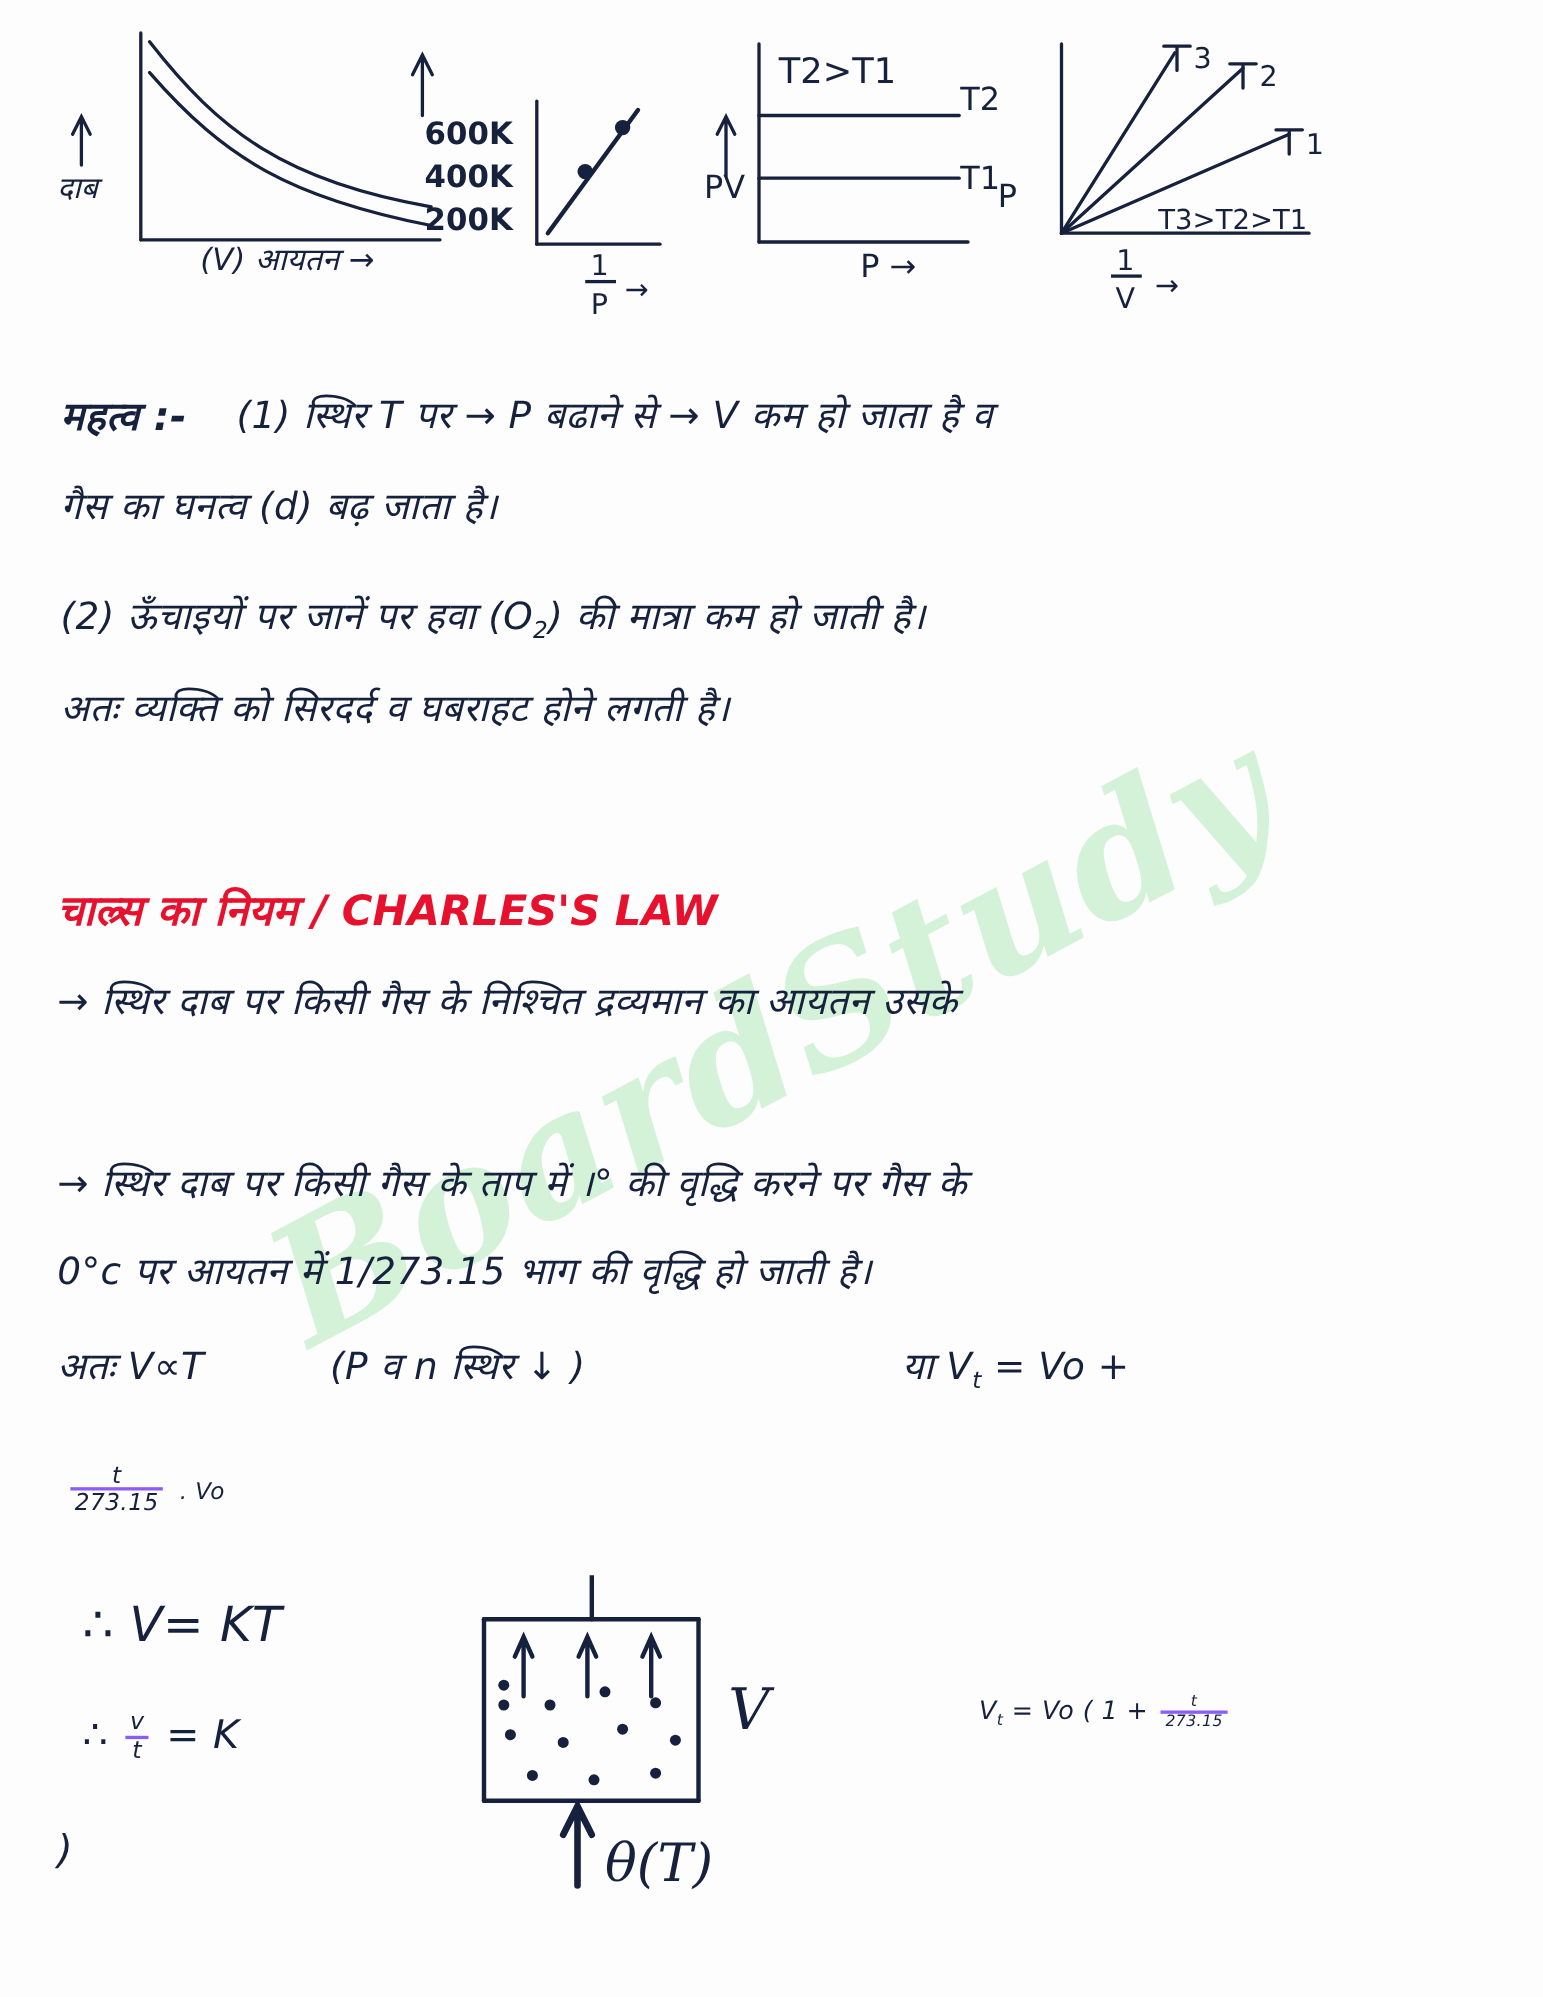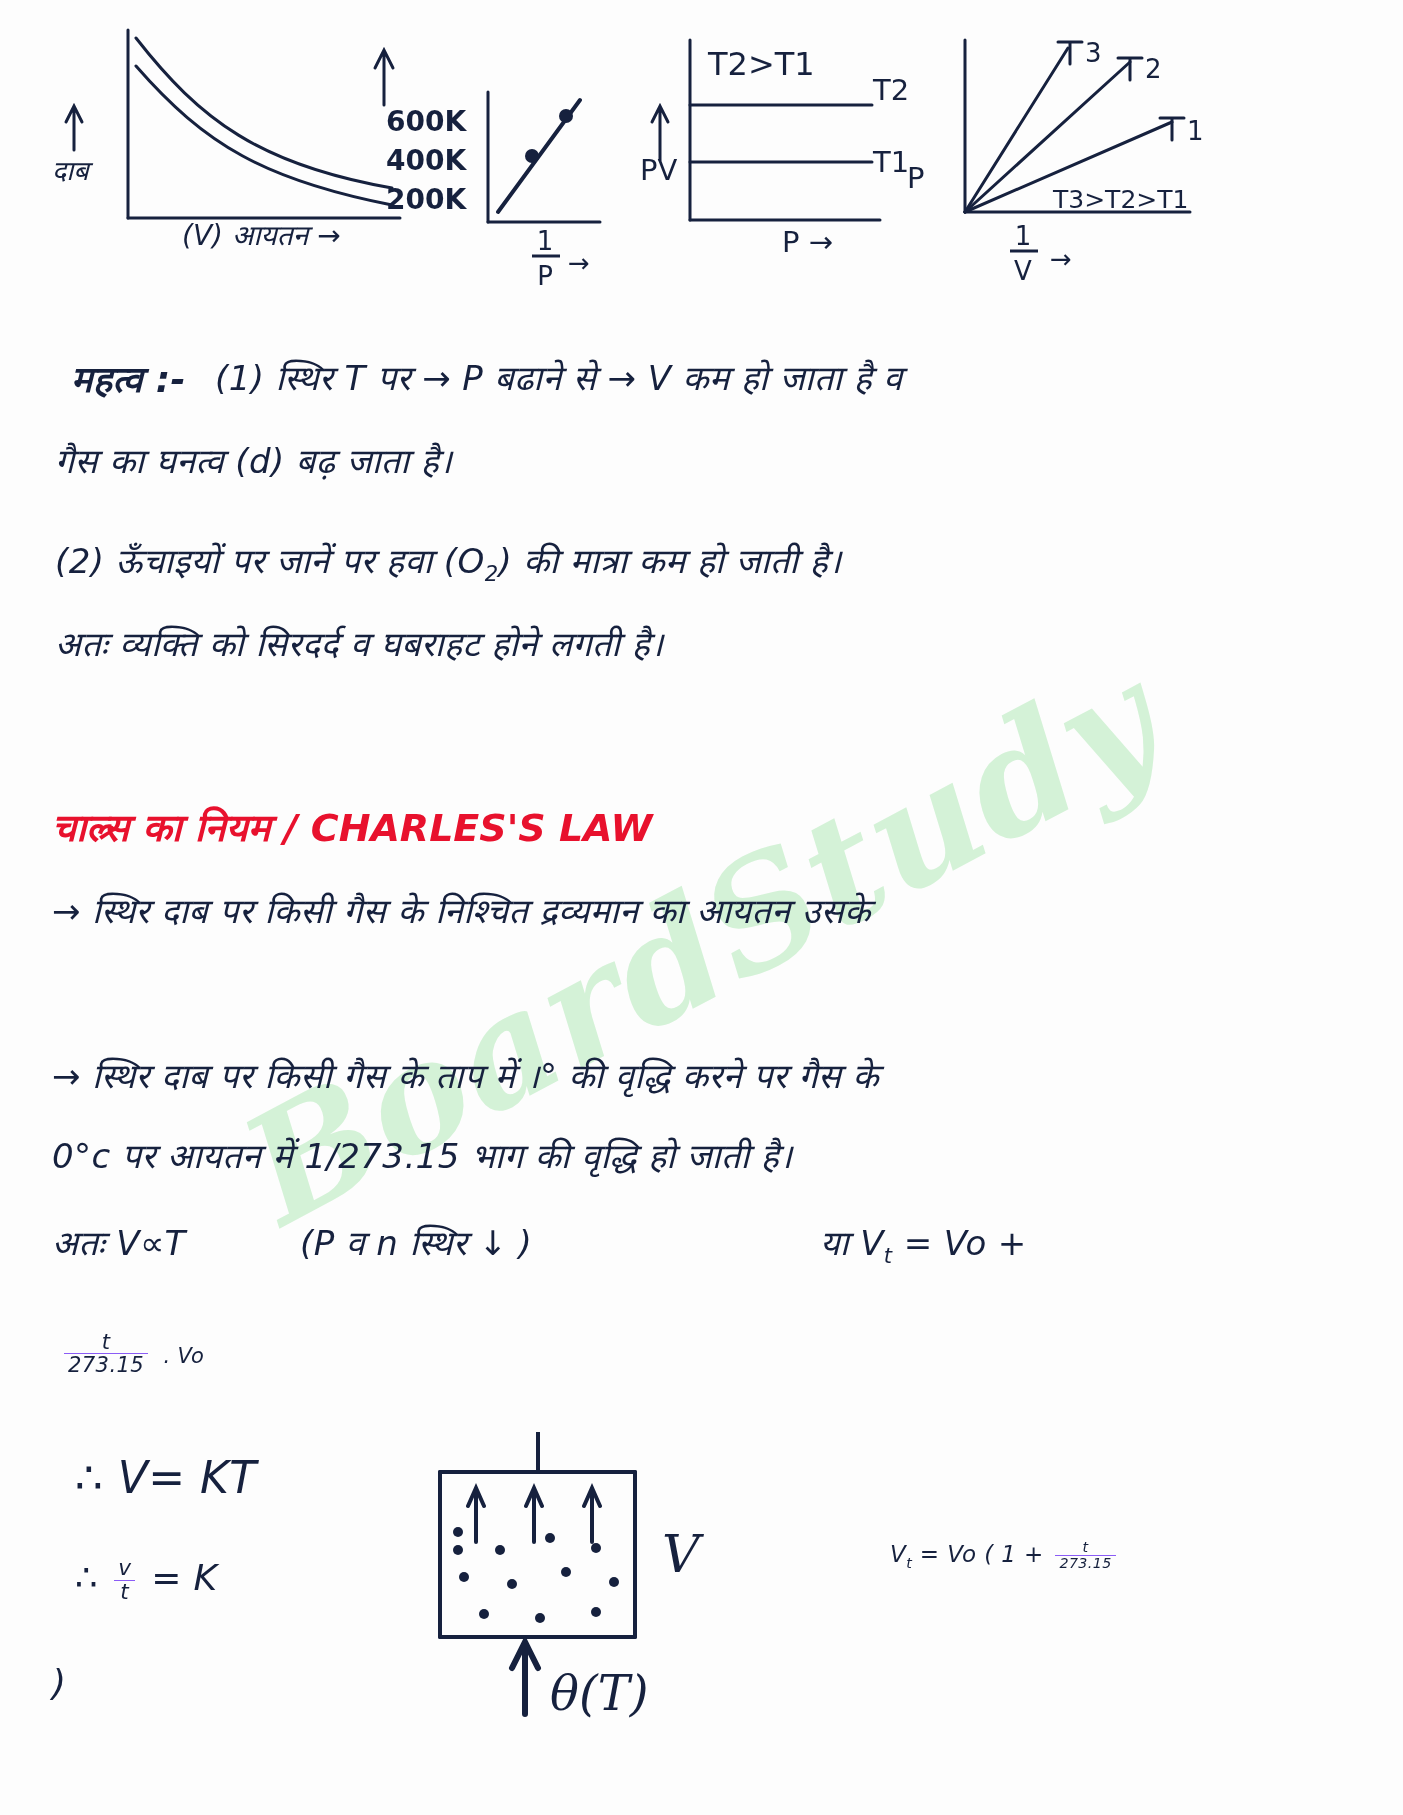--- a/index.html
+++ b/index.html
@@ -72,21 +72,21 @@
 
   .frac {
     display: inline-block;
     vertical-align: middle;
     text-align: center;
     font-size: 0.62em;
     line-height: 1.05;
     margin: 0 4px;
   }
   .frac .num { display: block; padding: 0 4px; }
-  .frac .den { display: block; border-top: 1px solid #8b5cf6; padding: 0 4px; }
+  .frac .den { display: block; border-top: 3px solid #8b5cf6; padding: 0 4px; }
 
   .sub { font-size: 0.62em; vertical-align: sub; }
 
   
   .piston {
     position: absolute;
     left: 400px;
     top: 1432px;
   }
 </style>
@@ -166,21 +166,21 @@
         <text x="1023" y="245" font-family="DejaVu Sans, sans-serif" font-size="26" fill="#16213e" text-anchor="middle">1</text>
         <line x1="1010" y1="251" x2="1038" y2="251" stroke="#16213e" stroke-width="3"></line>
         <text x="1023" y="280" font-family="DejaVu Sans, sans-serif" font-size="26" fill="#16213e" text-anchor="middle">V</text>
         <text x="1050" y="268" font-family="DejaVu Sans, sans-serif" font-size="26" fill="#16213e">→</text>
       </g>
 
       <text x="907" y="188" font-family="DejaVu Sans, sans-serif" font-size="29" fill="#16213e">P</text>
     </svg>
   </div>
 
-  <div class="hw hw-line bold" style="left:55px; top:357px; font-size:36px;margin-left:16px;">महत्व :-</div>
+  <div class="hw hw-line bold" style="left:55px; top:357px; font-size:36px;">महत्व :-</div>
   <div class="hw hw-line" style="left:215px; top:357px;">(1) स्थिर T पर → P बढाने से → V कम हो जाता है व</div>
   <div class="hw hw-line" style="left:55px; top:440px;">गैस का घनत्व (d) बढ़ जाता है।</div>
 
   <div class="hw hw-line" style="left:55px; top:540px;">
     <span>(2) ऊँचाइयों पर जानें पर हवा (O</span><span class="sub">2</span><span>) की मात्रा कम हो जाती है।</span>
   </div>
 
   <div class="hw hw-line" style="left:55px; top:623px;">अतः व्यक्ति को सिरदर्द व घबराहट होने लगती है।</div>
 
   <div class="hw heading-red" style="left:52px; top:800px;">चाल्र्स का नियम / CHARLES'S LAW</div>

